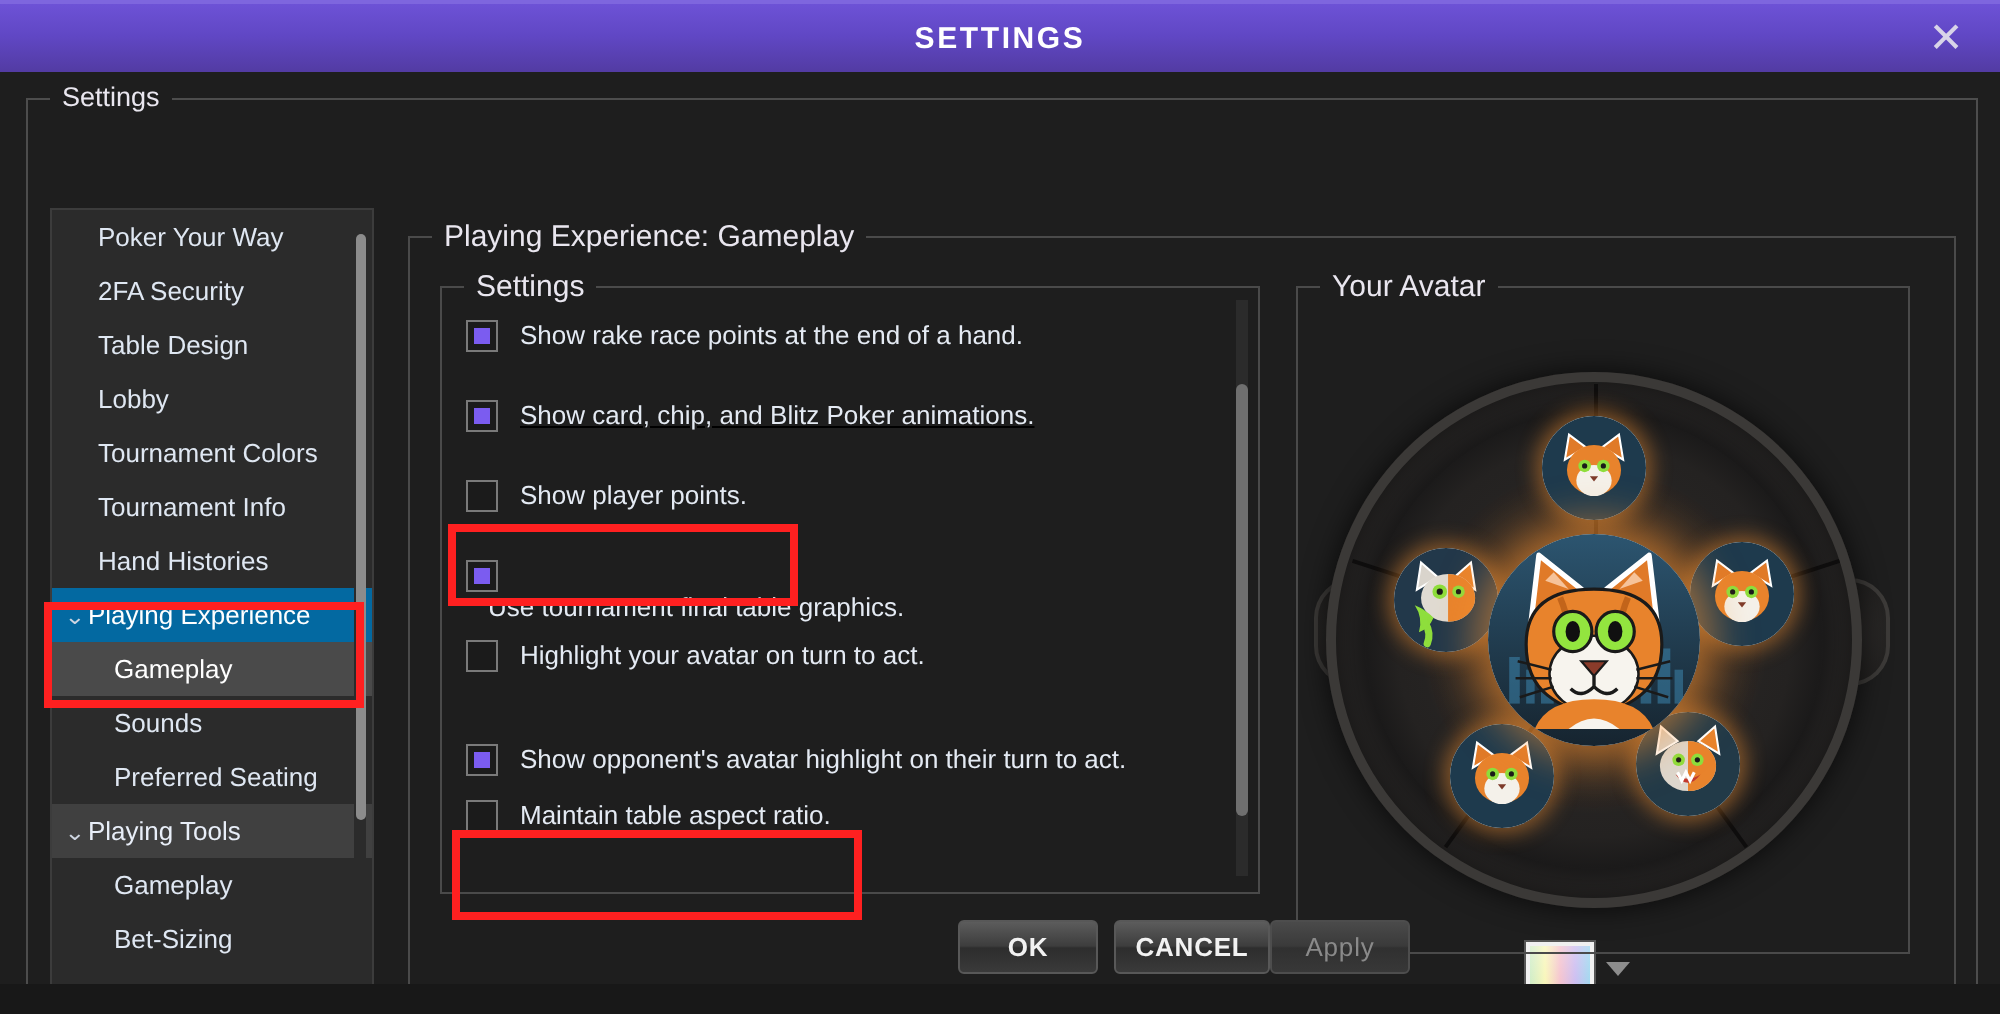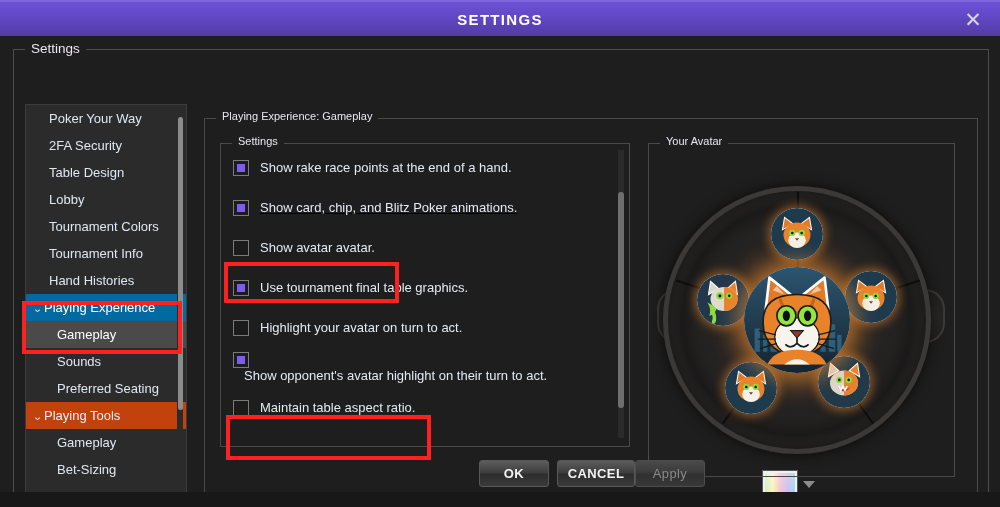--- a/index.html
+++ b/index.html
@@ -33,21 +33,21 @@
     background:#1e1e1e;
   }
   .underbar{
     position:absolute;left:0;top:492px;width:1000px;height:15px;background:#181818;
   }
 
   
   .gb{position:absolute;border:1px solid #4a4a4a;}
   .gb > .gb-label{
     position:absolute;top:-9px;left:11px;padding:0 6px;
-    background:#1e1e1e;color:#e9e6ef;font-size:11px;white-space:nowrap;
+    background:#1e1e1e;color:#e9e6ef;font-size:15px;white-space:nowrap;
   }
 
   
   #gb-outer{left:13px;top:13px;width:974px;height:456px;border-color:#4d4d4d;border-bottom:none;}
   #gb-outer > .gb-label{font-size:13.5px;}
 
   
   .sidebar{
     position:absolute;left:25px;top:68px;width:160px;height:425px;
     background:#2b2b2b;border:1px solid #3c3c3c;overflow:hidden;
@@ -58,21 +58,21 @@
     padding-left:23px;
   }
   .nav-item.group{padding-left:7px;color:#e8eef8;}
   .nav-item.group .caret{
     display:inline-block;width:11px;color:#cfd6e2;font-size:11px;
     transform:scaleX(1.15);
   }
   .nav-item.sub{padding-left:31px;}
   .nav-item.selected-purple{background:#0369a1;color:#ffffff;}
   .nav-item.selected-grey{background:#4a4a4a;color:#ffffff;}
-  .nav-item.group.tools{background:#c2410c;}
+  .nav-item.group.tools{background:#404040;}
   .sb-track{
     position:absolute;right:3px;top:2px;width:6px;height:421px;background:#2b2b2b;
   }
   .sb-thumb{
     position:absolute;right:3px;width:5px;border-radius:3px;background:#8c8c8c;
   }
 
   
   #gb-main{left:204px;top:82px;width:772px;height:401px;border-color:#4a4a4a;}
 
@@ -232,31 +232,31 @@
             <div class="opt-row" style="top: 16px;">
               <span class="cb on"></span>
               <span class="opt-label">Show rake race points at the end of a hand.</span>
             </div>
             <div class="opt-row" style="top: 56px; text-decoration: underline;">
               <span class="cb on"></span>
               <span class="opt-label">Show card, chip, and Blitz Poker animations.</span>
             </div>
             <div class="opt-row" style="top: 96px;">
               <span class="cb"></span>
-              <span class="opt-label">Show avatar avatar.</span>
-            </div>
-            <div class="opt-row" style="top: 136px;">
+              <span class="opt-label">Show player points.</span>
+            </div>
+            <div class="opt-row" style="top: 136px; flex-direction: column;">
               <span class="cb on"></span>
               <span class="opt-label">Use tournament final table graphics.</span>
             </div>
             <div class="opt-row" style="top: 176px;">
               <span class="cb"></span>
               <span class="opt-label">Highlight your avatar on turn to act.</span>
             </div>
-            <div class="opt-row" style="top: 208px; flex-direction: column;">
+            <div class="opt-row" style="top: 228px;">
               <span class="cb on"></span>
               <span class="opt-label">Show opponent's avatar highlight on their turn to act.</span>
             </div>
             <div class="opt-row" style="top: 256px;">
               <span class="cb"></span>
               <span class="opt-label">Maintain table aspect ratio.</span>
             </div>
           </div>
         <div class="opt-scrollbar"></div>
         <div class="opt-thumb" style="top:48px;height:216px;"></div>

